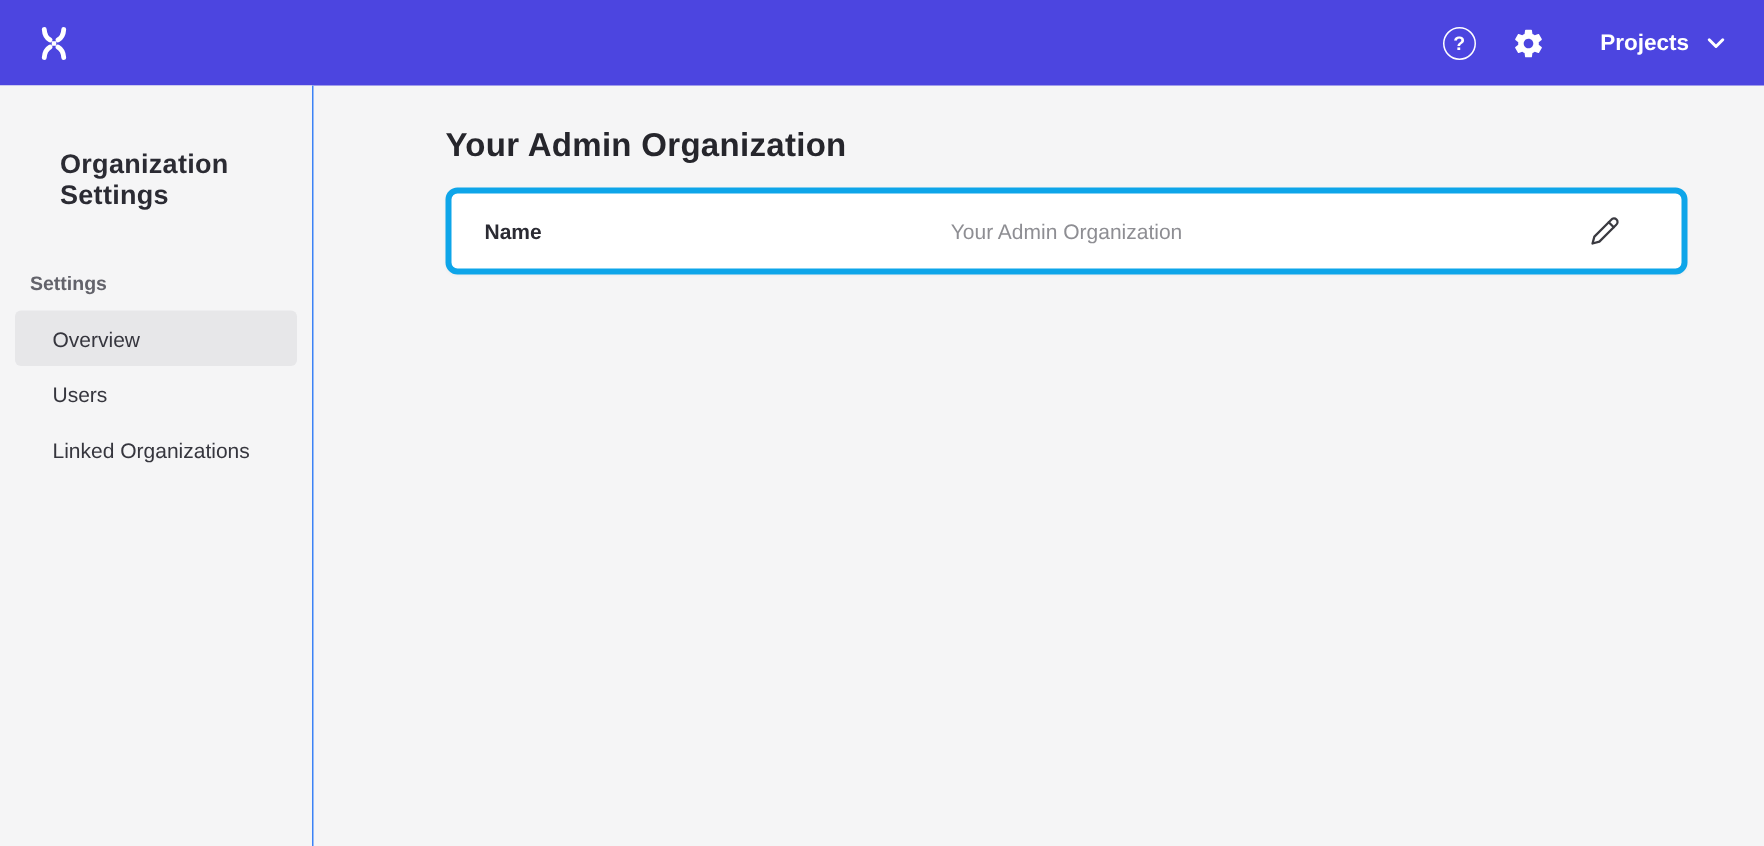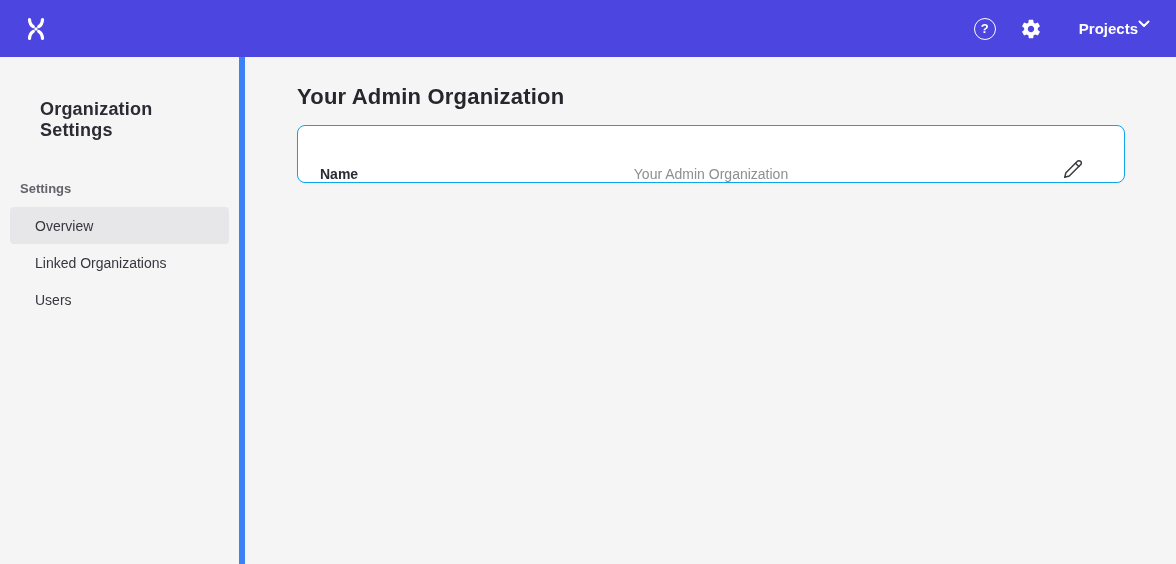--- a/index.html
+++ b/index.html
@@ -30,30 +30,30 @@
     display:flex; align-items:center; justify-content:center;
     cursor:pointer; color:#FFFFFF;
   }
   .help-circle {
     width:22px; height:22px; border:1.8px solid #FFFFFF; border-radius:50%;
     display:flex; align-items:center; justify-content:center;
     font-size:13px; font-weight:700; color:#FFFFFF; line-height:1;
   }
   .projects {
     margin-left:18px;
-    display:flex; gap:0;
+    display:flex; align-items:center; gap:12px;
     color:#FFFFFF; font-size:15px; font-weight:700;
     cursor:pointer;
   }
 
   
   .sidebar {
-    position:absolute; top:57px; left:0; bottom:0; width:245px;
+    position:absolute; top:57px; left:0; bottom:0; width:209px;
     background:#F5F5F6;
-    border-right:6px solid #3b82f6;
+    border-right:1px solid #3b82f6;
   }
   .sidebar-title {
     padding:42px 24px 0 40px;
     font-size:18px; font-weight:700; color:#2B2B33;
     letter-spacing:.2px;
   }
   .sidebar-section-label {
     margin:40px 0 11px 20px;
     font-size:13px; font-weight:700; color:#63636B;
   }
@@ -76,24 +76,24 @@
     letter-spacing:.2px;
   }
   .section-title {
     margin-top:29px;
     font-size:15px; font-weight:700; color:#2B2B33;
   }
   .card {
     margin-top:15px;
     width:828px; height:58px;
     background:#FFFFFF;
-    border:1px solid #0ea5e9;
+    border:4px solid #0ea5e9;
     border-radius:8px;
     box-shadow:0 1px 2px rgba(0,0,0,.03);
-    display:flex; align-items:flex-end;
+    display:flex; align-items:center;
     padding:0 38px 0 22px;
     position:relative;
   }
   .field-label { font-size:14px; font-weight:700; color:#2B2B33; }
   .field-value {
     position:absolute; left:50%; transform:translateX(-50%);
     font-size:14px; color:#8E8E93;
   }
   .edit-btn {
     margin-left:auto;
@@ -137,24 +137,24 @@
 </header>
 
 <nav class="sidebar">
   <h2 class="sidebar-title">Organization Settings</h2>
   <div class="sidebar-section-label">Settings</div>
   <div class="sidebar-nav">
     <div class="nav-item active">
       <span>Overview</span>
     </div>
     <div class="nav-item">
-      <span>Linked Organizations</span>
+      <span>Users</span>
     </div>
     <div class="nav-item">
-      <span>Users</span>
+      <span>Linked Organizations</span>
     </div>
   </div>
 </nav>
 
 <main class="main">
   <h1 class="page-title">Your Admin Organization</h1>
 
   <div class="card">
     <span class="field-label">Name</span>
     <span class="field-value">Your Admin Organization</span>

